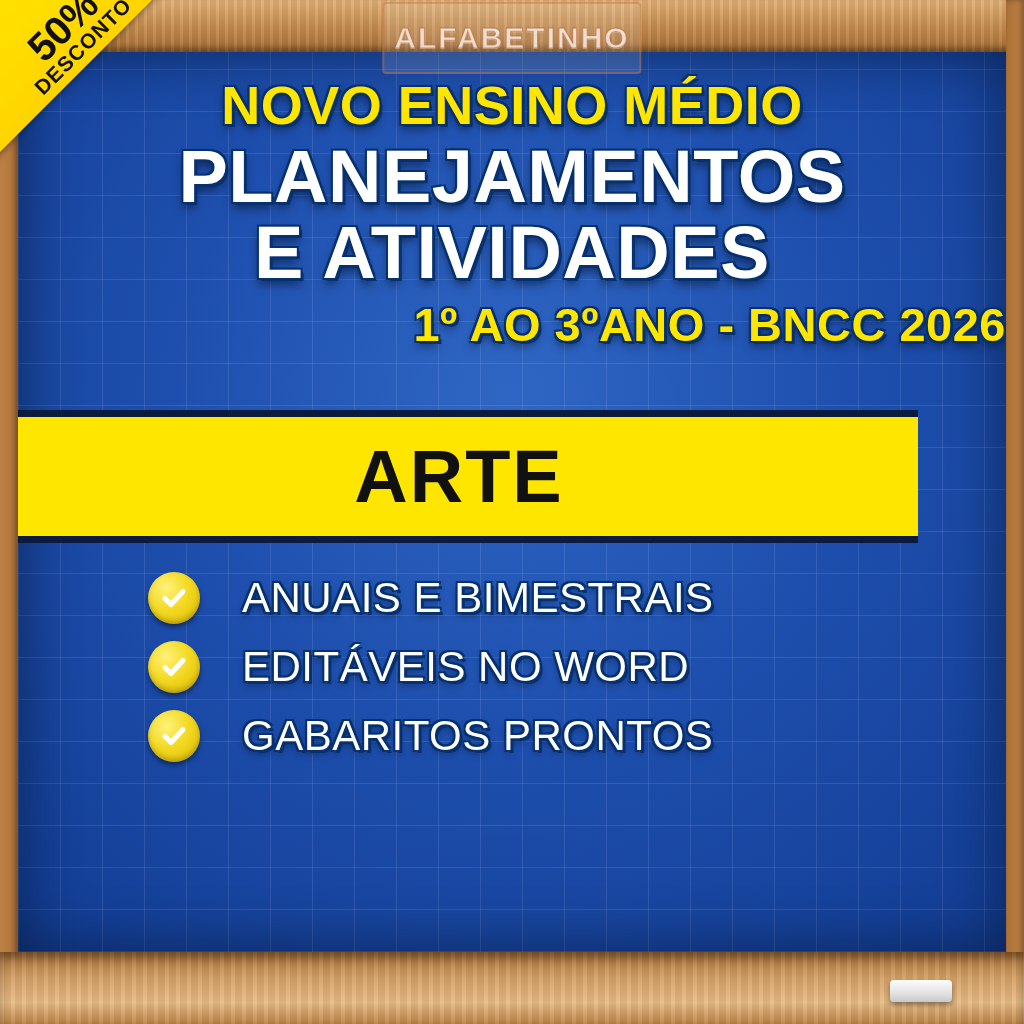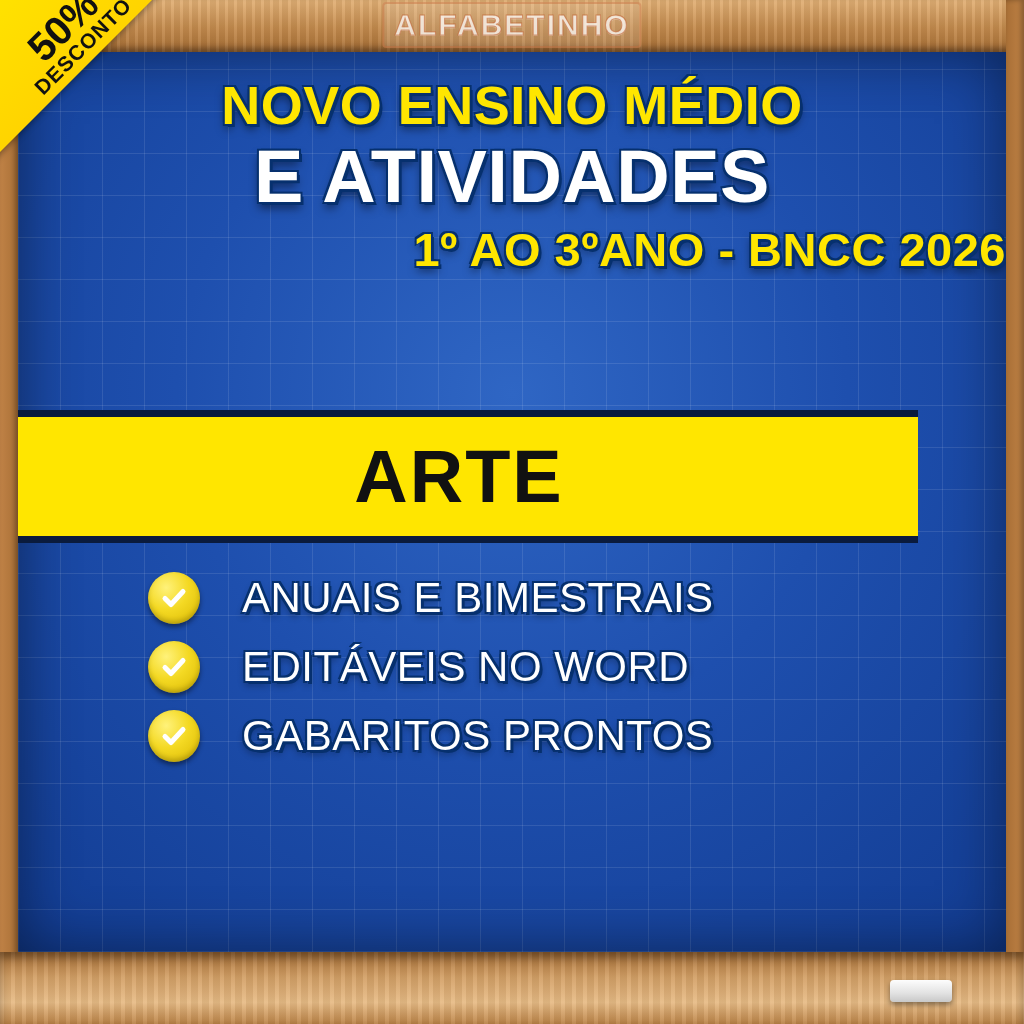--- a/index.html
+++ b/index.html
@@ -71,21 +71,21 @@
     transform:translateX(-50%);
     font-size:30px; font-weight:bold; letter-spacing:2px;
     color:rgba(255,255,255,0.55);
     -webkit-text-stroke:1px rgba(190,90,40,0.55);
     text-shadow:0 1px 0 rgba(255,255,255,0.4);
     z-index:40;
     white-space:nowrap;
   }
   .watermark .wm-box {
     display:inline-block;
-    padding:4px 10px;
+    padding:17px 10px;
     border:2px solid rgba(200,110,60,0.45);
     border-radius:4px;
     background:rgba(255,255,255,0.12);
   }
 
   
   .ribbon {
     position:absolute;
     top:-62px; left:-120px;
     width:330px; height:140px;
@@ -210,20 +210,21 @@
 
   <div class="wood-top"></div>
   <div class="wood-left"></div>
   <div class="wood-right"></div>
   <div class="wood-bottom"></div>
 
   <div class="board">
 
     <div class="head">
       <div class="title-yellow">NOVO ENSINO MÉDIO</div>
+      <div class="title-white">PLANEJAMENTOS</div>
       <div class="title-white">E ATIVIDADES</div>
       <div class="title-sub">1º AO 3ºANO - BNCC 2026</div>
     </div>
 
     <div class="banner">
       <span class="banner-text">ARTE</span>
     </div>
 
     <div class="features">
 

